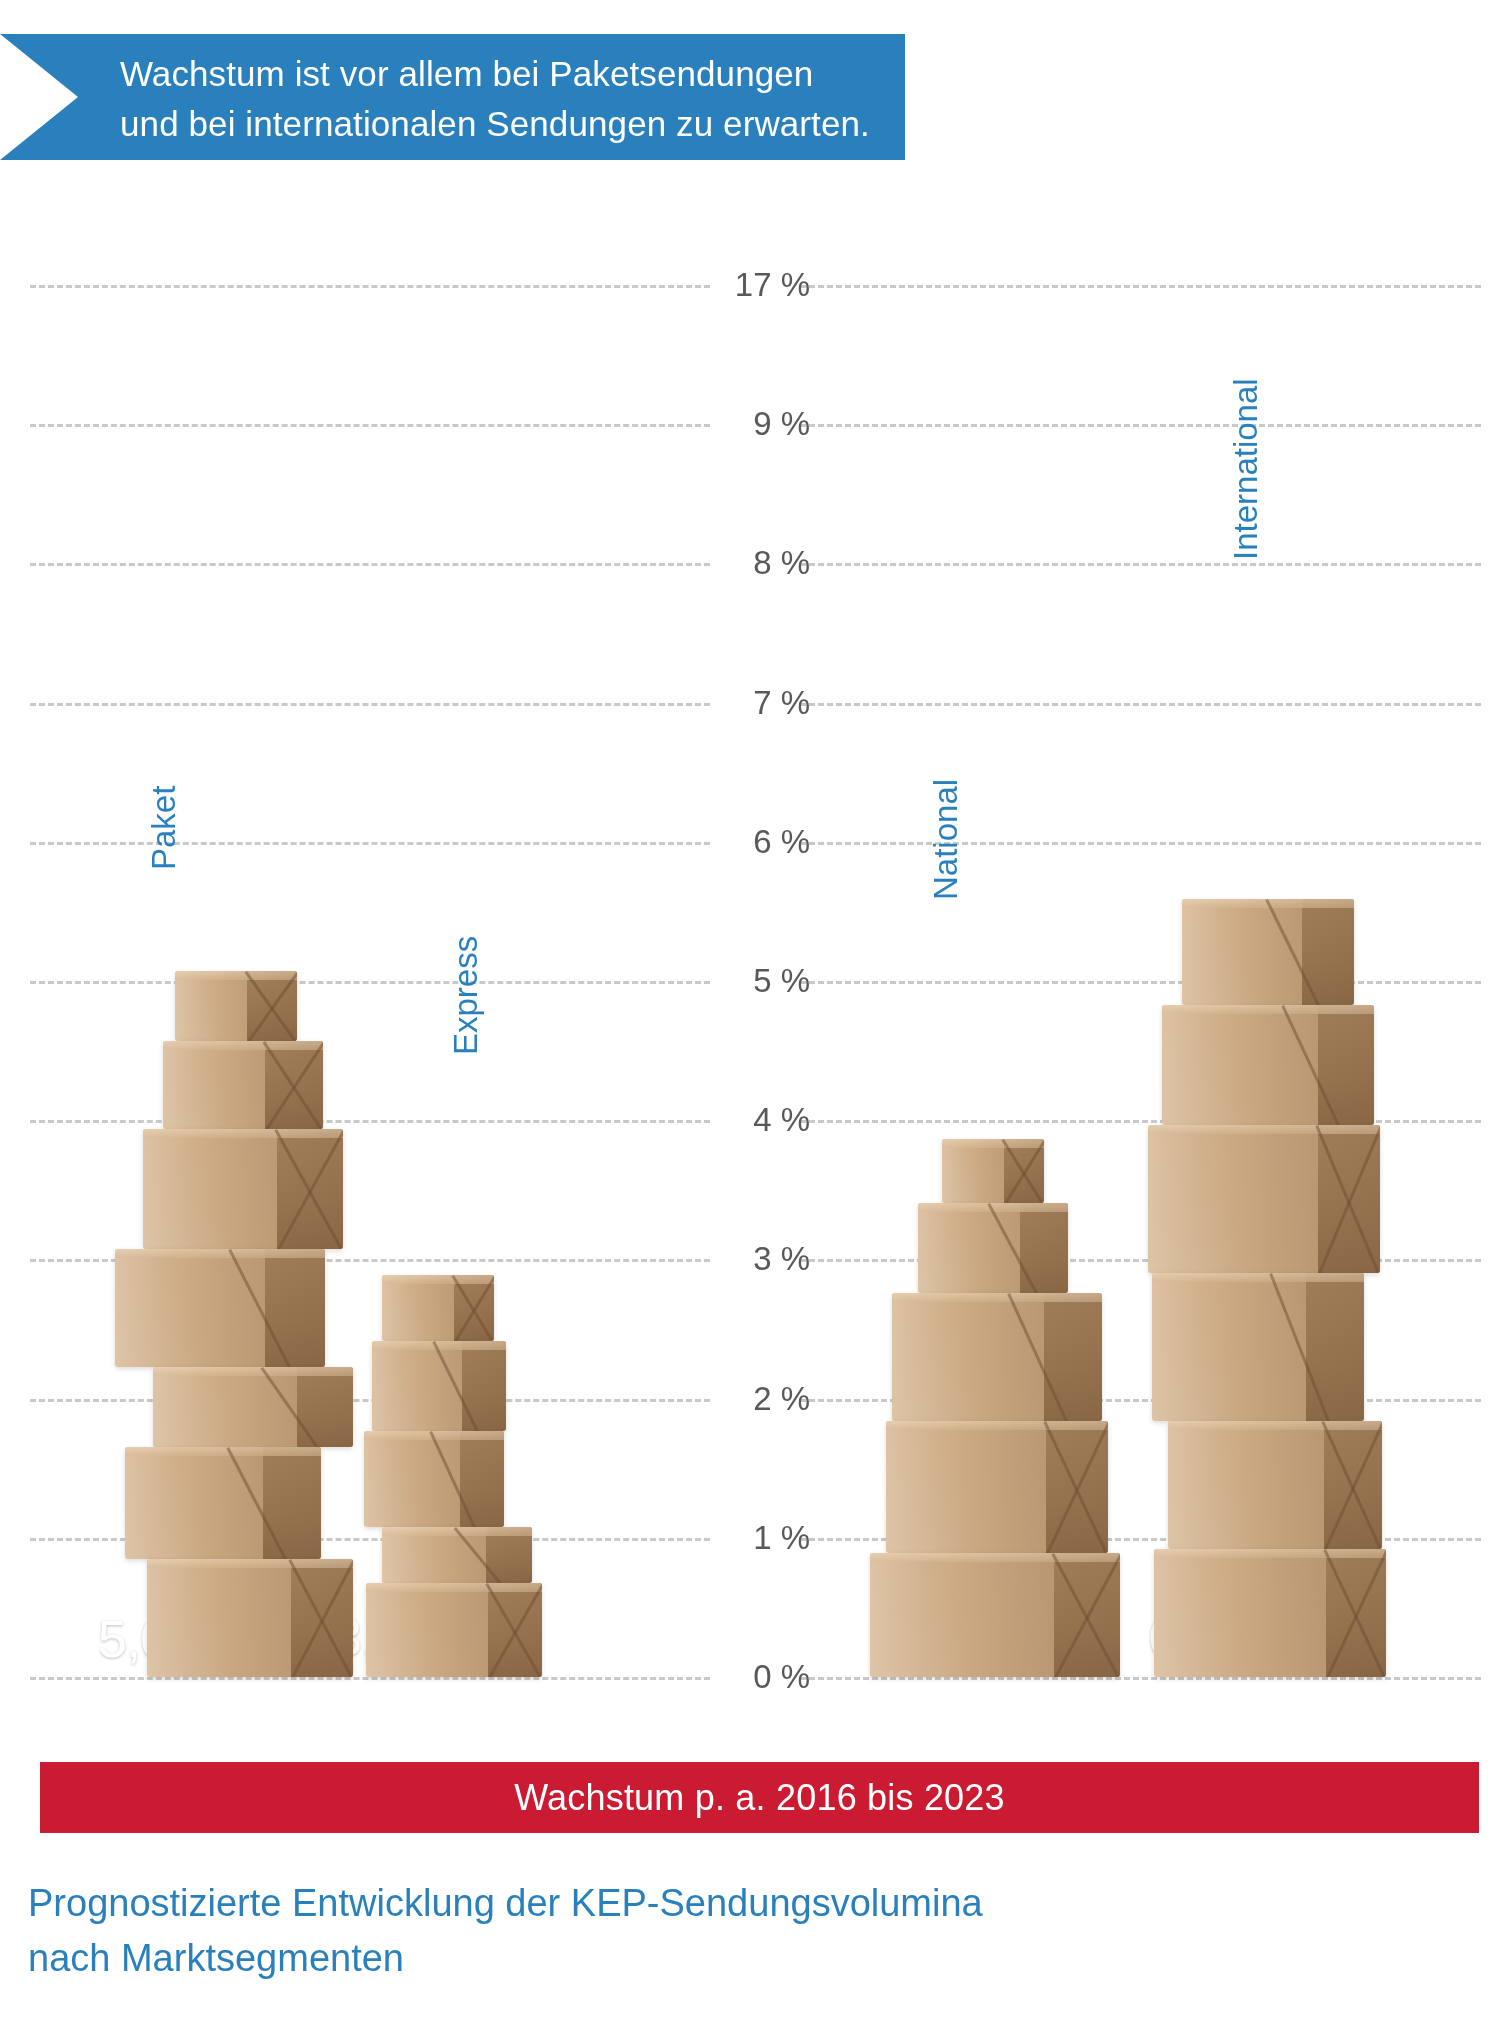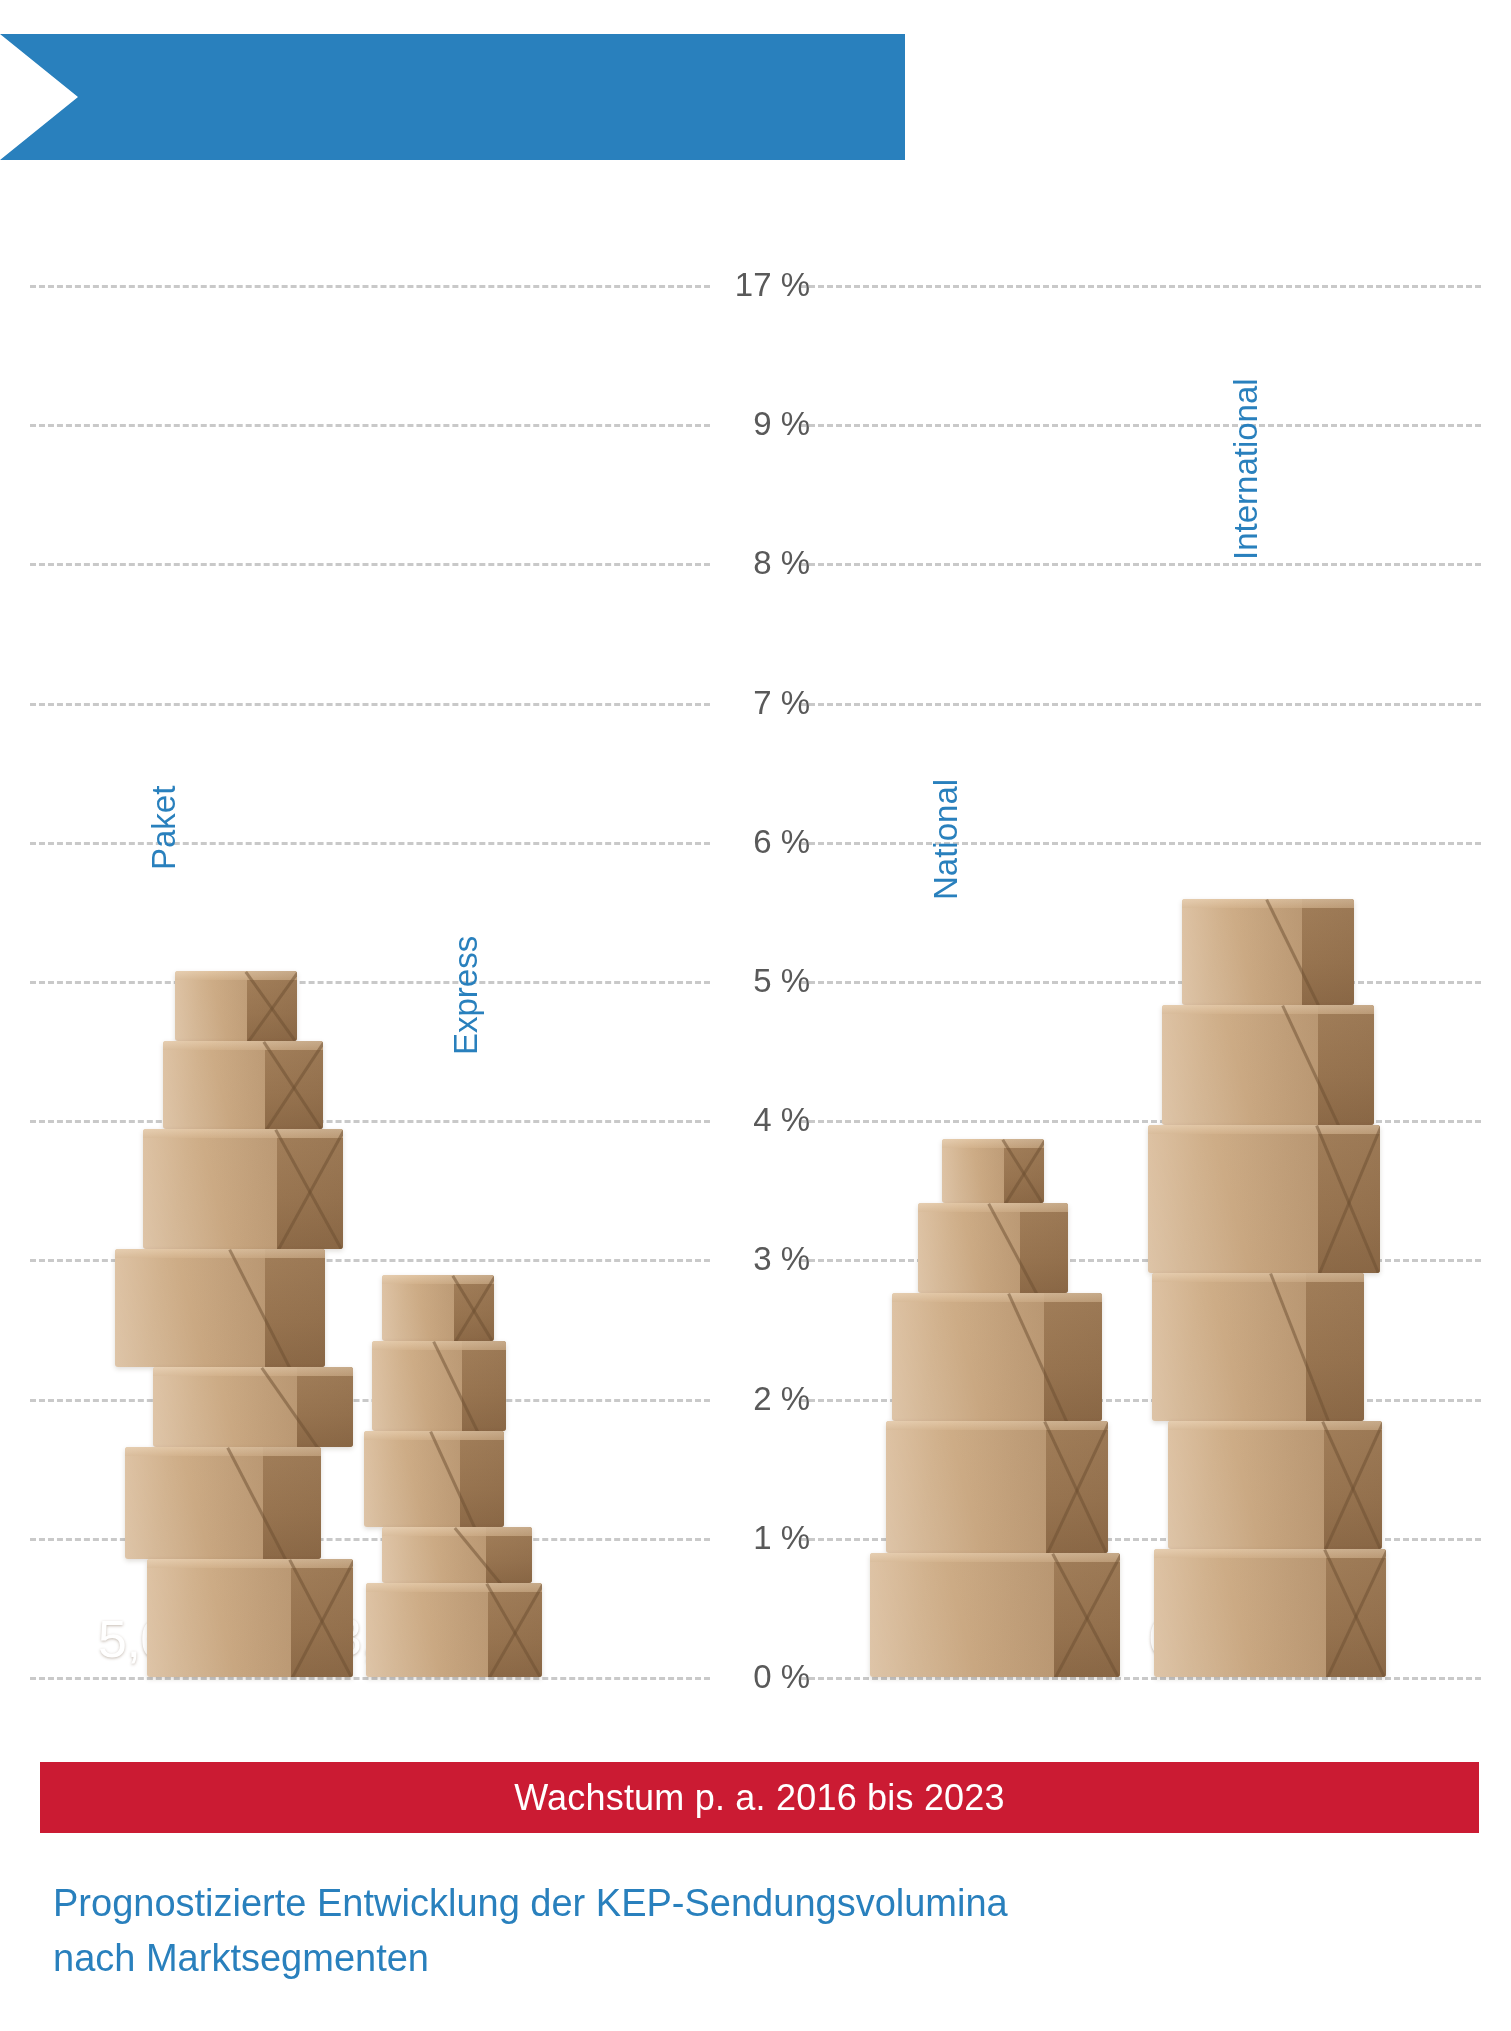--- a/index.html
+++ b/index.html
@@ -92,29 +92,31 @@
     background:#cb1b33;
   }
   #footer-bar .footer-text{
     position:absolute;left:0;top:0;width:100%;height:71px;
     display:flex;align-items:center;justify-content:center;
     color:#ffffff;font-size:36px;letter-spacing:.2px;
   }
 
   
   #caption{
-    position:absolute;left:53px;top:1876px;width:1400px;
+    position:absolute;left:28px;top:1876px;width:1400px;
     color:#2980bd;font-size:38px;line-height:55px;white-space:pre-line;
   }
 </style>
 </head>
 <body>
 
 <div id="header-banner">
   <div class="banner-body"></div>
+  <div class="banner-text">Wachstum ist vor allem bei Paketsendungen
+und bei internationalen Sendungen zu erwarten.</div>
 </div>
 
 <div id="chart">
 
   <div id="grid-layer">
       <div class="gridline g-left" style="top: 1497px;"></div>
       <div class="gridline g-right" style="top: 1497px;"></div>
       <div class="gridline g-left" style="top: 1357.8px;"></div>
       <div class="gridline g-right" style="top: 1357.8px;"></div>
       <div class="gridline g-left" style="top: 1218.6px;"></div>

